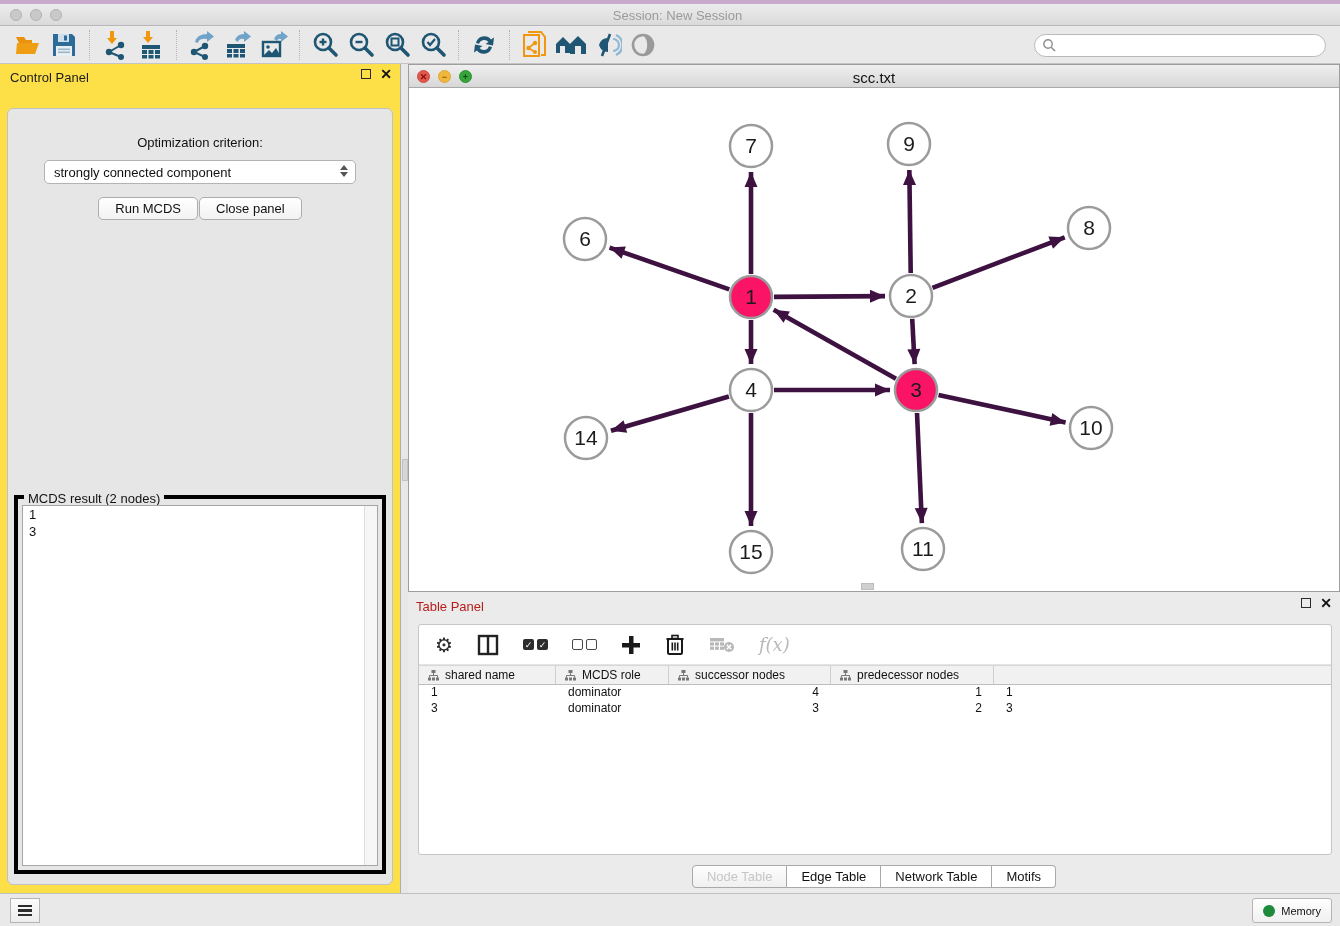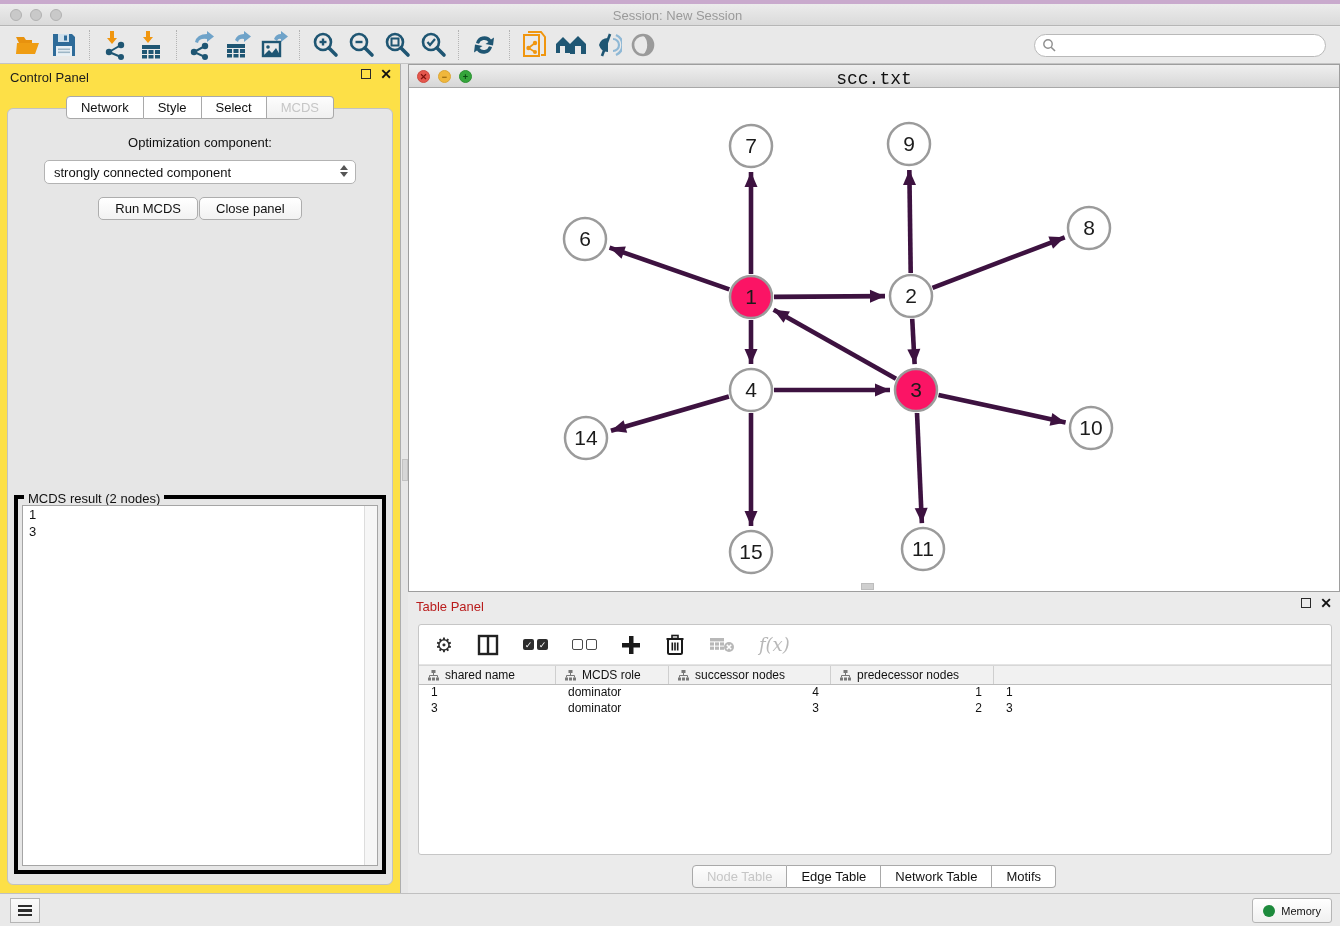--- a/index.html
+++ b/index.html
@@ -58,21 +58,21 @@
     border:1px solid #a5a5a5; font-size:13px; color:#111; overflow:hidden; }
   .result-list .item { padding:1px 6px; }
   .result-scroll { position:absolute; right:0; top:0; bottom:0; width:13px; background:#f6f6f6; border-left:1px solid #ddd; }
 
   .v-divider { position:absolute; left:400px; top:64px; width:8px; height:829px; background:#e7e7e7; border-left:1px solid #aeaeae; }
   .v-divider .grip { position:absolute; top:395px; left:1px; width:6px; height:22px; background:#d6d6d6; border:1px solid #c2c2c2; }
 
   
   .net-window { position:absolute; left:408px; top:64px; width:932px; height:528px; border:1px solid #9e9e9e; background:#fff; }
   .net-titlebar { position:relative; height:23px; background:linear-gradient(#efefef,#d7d7d7); border-bottom:1px solid #a8a8a8; }
-  .net-titlebar .title { position:absolute; left:0; right:0; top:4px; text-align:center; font-size:18px; color:#111;font-family:Liberation Mono, monospace; }
+  .net-titlebar .title { position:absolute; left:0; right:0; top:4px; text-align:center; font-size:15px; color:#111; }
   .tl { position:absolute; top:5px; width:13px; height:13px; border-radius:50%; font-size:9px; font-weight:bold;
     display:flex; align-items:center; justify-content:center; cursor:pointer; }
   .tl.red { left:8px; background:#e4574d; color:#7d100c; border:1px solid #ce4a40; }
   .tl.yellow { left:29px; background:#f0b73c; color:#8a5d07; border:1px solid #dba636; }
   .tl.green { left:50px; background:#35a53b; color:#0c4d13; border:1px solid #2d9133; }
   .net-canvas { position:relative; width:100%; height:503px; background:#fff; overflow:hidden; }
   .canvas-grip { position:absolute; left:452px; bottom:1px; width:13px; height:7px; background:#cfcfcf; border:1px solid #bdbdbd; }
 
   
   .table-panel { position:absolute; left:408px; top:592px; width:932px; height:301px; background:#ebebeb; }
@@ -276,28 +276,22 @@
 </div>
 
 <div class="control-panel">
   <div class="panel-head">
     <span class="panel-title">Control Panel</span>
     <span class="panel-icons">
       <span class="float-box"></span>
       <span class="close-x">✕</span>
     </span>
   </div>
-  <div class="tabstrip">
-    <span class="tab">Network</span>
-    <span class="tab">Style</span>
-    <span class="tab">Select</span>
-    <span class="tab ghost">MCDS</span>
-  </div>
   <div class="cp-card">
-    <div class="opt-label">Optimization component:</div>
+    <div class="opt-label">Optimization criterion:</div>
     <div class="select-box">
       <span>strongly connected component</span>
       <span class="stepper">
           <i class="up"></i>
           <i class="dn"></i>
         </span>
     </div>
     <div class="btn-row">
       <button class="aq-btn">Run MCDS</button>
       <button class="aq-btn">Close panel</button>

